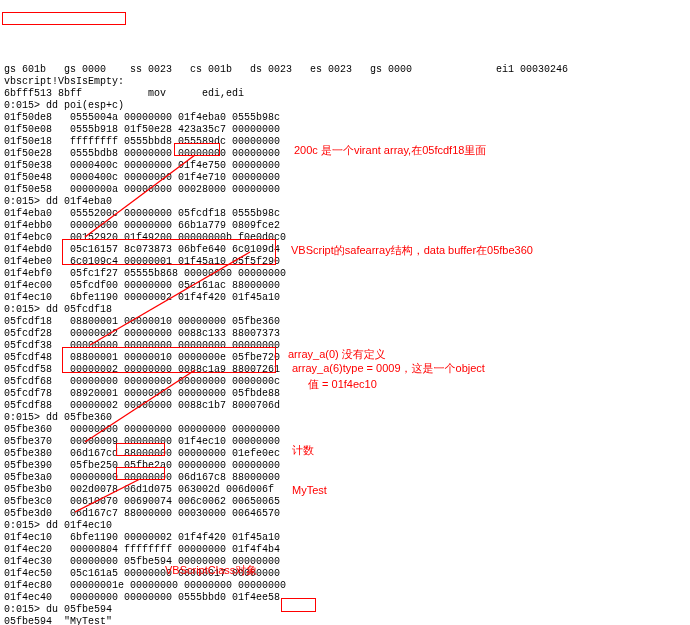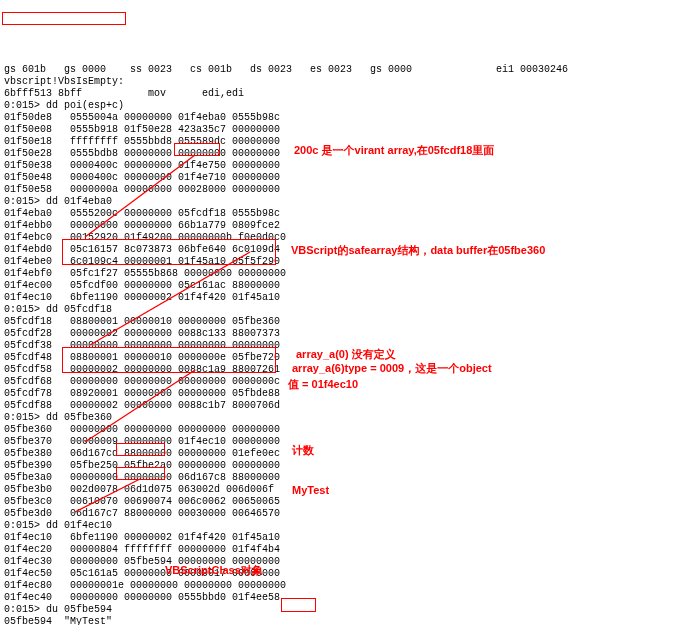--- a/index.html
+++ b/index.html
@@ -25,21 +25,21 @@
     position: absolute;
     background: transparent;
     pointer-events: none;
   }
   .conn svg { position:absolute; left:0; top:0; }
   .anno {
     position: absolute;
     color: #ff0000;
     font-family: sans-serif;
     font-size: 11px;
-    font-weight: bold;
+    font-weight: normal;
     white-space: nowrap;
     pointer-events: none;
   }
 </style>
 </head>
 <body>
 
 
 
 
@@ -60,21 +60,21 @@
   <line x1="195" y1="155" x2="85" y2="237" stroke="#ff0000" stroke-width="1.3"></line>
   <line x1="250" y1="252" x2="90" y2="345" stroke="#ff0000" stroke-width="1.3"></line>
   <line x1="195" y1="370" x2="85" y2="442" stroke="#ff0000" stroke-width="1.3"></line>
   <line x1="140" y1="479" x2="75" y2="512" stroke="#ff0000" stroke-width="1.3"></line>
 </svg>
 </div>
 
 
 <span class="anno" style="left:294px; top:144px;">200c 是一个virant array,在05fcdf18里面</span>
 <span class="anno" style="left:291px; top:244px;">VBScript的safearray结构，data buffer在05fbe360</span>
-<span class="anno" style="left:296px; top:348px;">array_a(0) 没有定义</span>
+<span class="anno" style="left:288px; top:348px;">array_a(0) 没有定义</span>
 <span class="anno" style="left:292px; top:362px;">array_a(6)type = 0009，这是一个object</span>
-<span class="anno" style="left:288px; top:378px;">值 = 01f4ec10</span>
+<span class="anno" style="left:308px; top:378px;">值 = 01f4ec10</span>
 <span class="anno" style="left:292px; top:444px;">计数</span>
 <span class="anno" style="left:292px; top:484px;">MyTest</span>
 <span class="anno" style="left:165px; top:564px;">VBScriptClass对象</span>
 
 
 
 
 </body></html>

